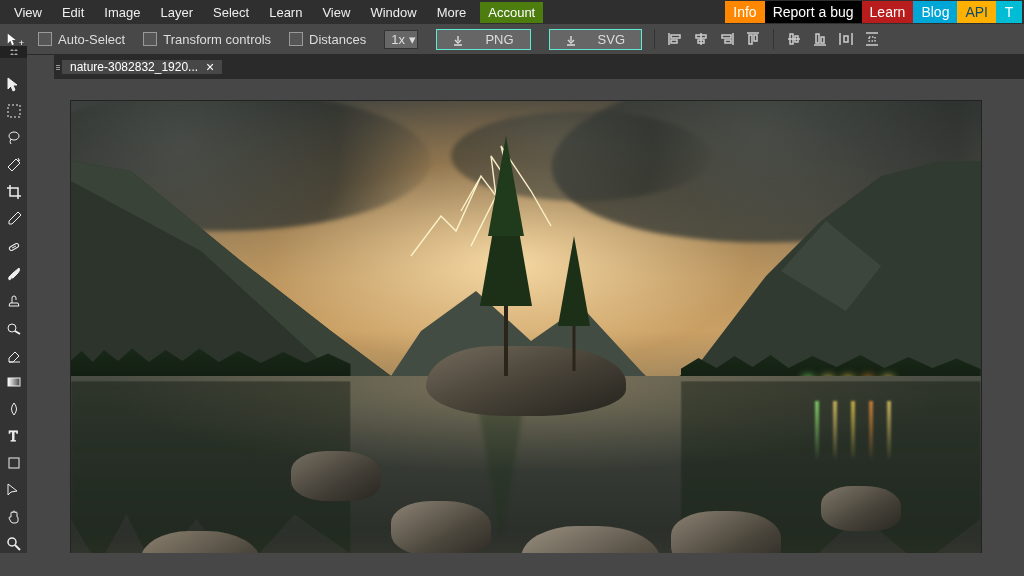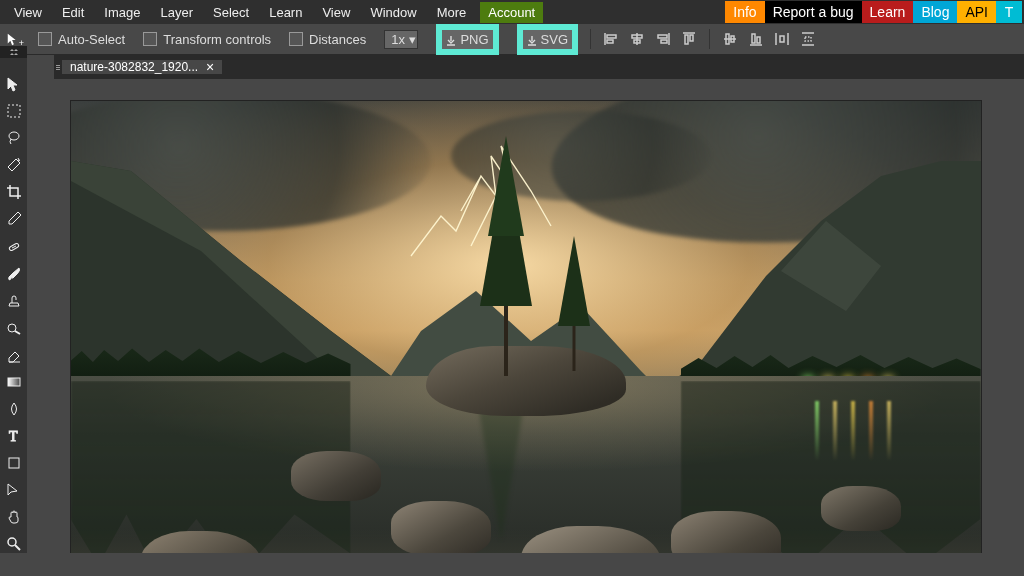--- a/index.html
+++ b/index.html
@@ -6,29 +6,29 @@
   .menubar{height:24px;background:#2f2f2f;display:flex;align-items:center;padding:0 4px;justify-content:space-between;}
   .menu-left{display:flex;align-items:center;gap:0;}
   .menu-item{padding:3px 10px;color:#eee;cursor:default;}
   .menu-account{background:#4d7c0f;color:#fff;padding:3px 8px;margin-left:4px;}
   .menu-right{display:flex;gap:0;margin-right:-2px;}
   .pill{padding:3px 8px;color:#fff;font-size:14px;font-weight:500;}
   .p-info{background:#ff8800;}
   .p-bug{background:#000000;text-align:right;}
   .p-learn{background:#b91c1c;}
   .p-blog{background:#00a6d6;}
-  .p-api{background:#ffb000;color:#000000;}
+  .p-api{background:#ffb000;color:#0c4a6e;}
   .p-t{background:#00bcd4;width:10px;text-align:center;}
   .optbar{height:30px;background:#484848;display:flex;align-items:center;padding:0 6px;gap:18px;border-bottom:1px solid #2a2a2a;}
   .cursor-icon{width:14px;height:14px;display:inline-block;position:relative;}
   .cursor-icon svg{width:14px;height:14px;fill:#fff;}
   .chk{display:flex;align-items:flex-start;gap:6px;color:#ddd;}
   .chk-box{width:12px;height:12px;border:1px solid #999;background:#555;}
   .zoom-sel{background:#666;border:1px solid #333;color:#ddd;padding:1px 2px 1px 6px;display:flex;align-items:center;gap:4px;}
-  .dlbtn{background:#666;border:6px solid #5eead4;color:#ddd;padding:2px 4px;display:flex;align-items:center;gap:4px;}
+  .dlbtn{background:#666;border:1px solid #5eead4;color:#ddd;padding:2px 16px;display:flex;align-items:center;gap:22px;}
   .dlarrow{width:10px;height:10px;}
   .dlarrow svg{width:10px;height:10px;fill:#ddd;}
   .sep{width:1px;height:20px;background:#333;margin:0 -6px;}
   .aligngrp{display:flex;gap:10px;align-items:center;}
   .abox{width:16px;height:16px;display:flex;}
   .abox svg{width:16px;height:16px;stroke:#ccc;stroke-width:1.5;fill:none;}
   .tabbar{height:24px;background:#2a2a2a;display:flex;align-items:stretch;margin-left:27px;}
   .tabzone{display:flex;align-items:center;background:#2a2a2a;}
   .gripper{width:4px;display:flex;flex-direction:column;gap:1px;justify-content:center;padding:0 2px;}
   .gripper span{width:4px;height:1px;background:#999;}

